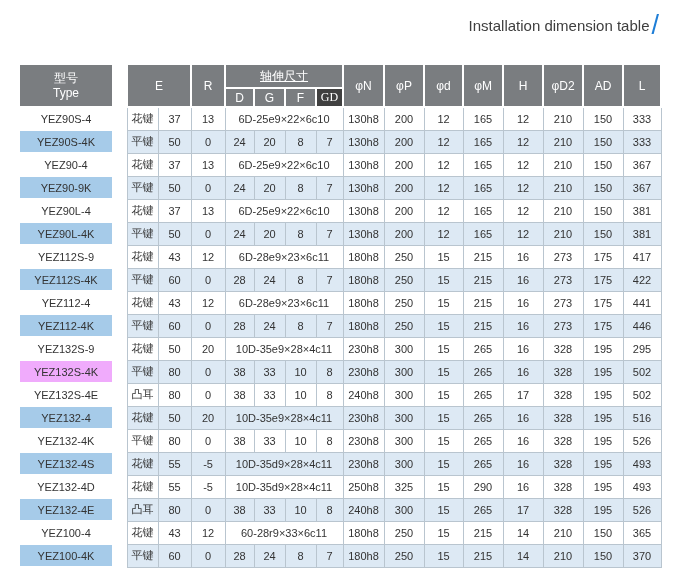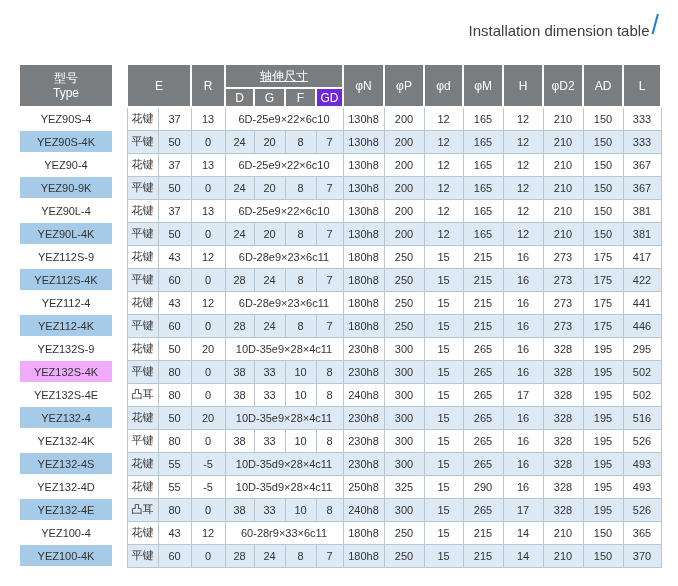--- a/index.html
+++ b/index.html
@@ -6,21 +6,21 @@
   body {
     width: 678px; height: 586px; position: relative;
     font-family: "Liberation Sans", "DejaVu Sans", sans-serif;
     color: #333;
   }
   .page { position: absolute; inset: 0; }
 
   
   .title-bar {
     position: absolute; top: 12px; right: 16px;
-    display: flex; align-items: flex-end; white-space: nowrap;
+    display: flex; align-items: center; white-space: nowrap;
   }
   .title-en { font-size: 15px; color: #3e3e3e; }
   .title-slash { font-size: 27px; line-height: 1; margin: 0 3px 0 2px; font-weight: 400; }
   .title-zh { font-size: 21px; letter-spacing: 1px; font-weight: 500; }
 
   
   table.dim {
     position: absolute; top: 63px; left: 18px;
     width: 642px; table-layout: fixed;
     border-collapse: collapse;
@@ -97,21 +97,21 @@
           <th rowspan="2" style="background: rgb(122, 125, 128);">φM</th>
           <th rowspan="2" style="background: rgb(122, 125, 128);">H</th>
           <th rowspan="2" style="background: rgb(122, 125, 128);">φD2</th>
           <th rowspan="2" style="background: rgb(122, 125, 128);">AD</th>
           <th rowspan="2" style="background: rgb(122, 125, 128);">L</th>
         </tr>
       <tr class="h2" id="head-row-2">
           <th style="background: rgb(122, 125, 128);">D</th>
           <th style="background: rgb(122, 125, 128);">G</th>
           <th style="background: rgb(122, 125, 128);">F</th>
-          <th style="background: #6d28d9;">GD</th>
+          <th style="background: #404040; font-family: Liberation Serif, serif;">GD</th>
         </tr>
     </thead>
     <tbody id="table-body">
         <tr>
           <td class="model">YEZ90S-4</td>
           <td class="gutter"></td>
           <td>花键</td>
           <td>37</td>
           <td>13</td>
           <td class="shaft-span" colspan="4">6D-25e9×22×6c10</td>

